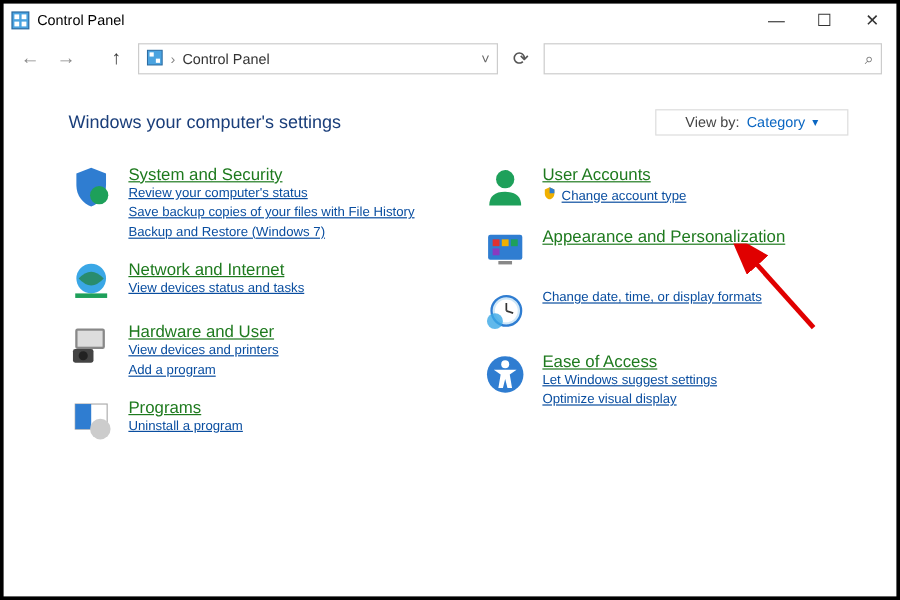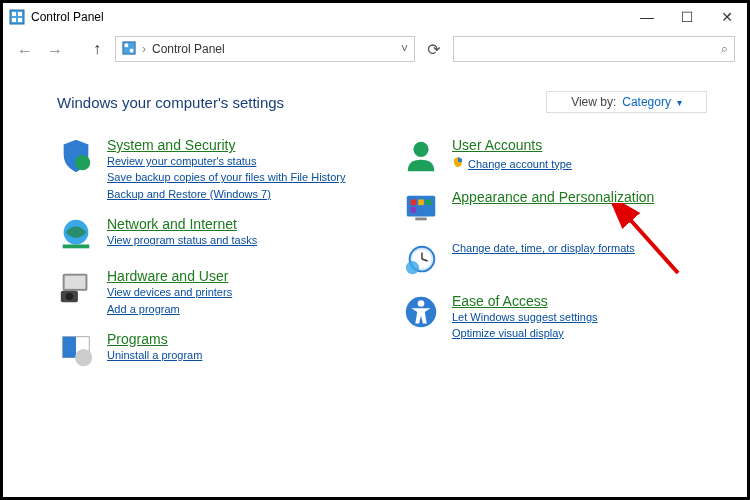--- a/index.html
+++ b/index.html
@@ -122,21 +122,21 @@
       <div class="cat">
         <div class="icon">
           <svg width="38" height="38" viewBox="0 0 40 40">
               <circle cx="20" cy="17" r="13" fill="#3aa7e6"></circle>
               <path d="M9 17 Q20 5 31 17 Q20 29 9 17" fill="#1e7a1e" opacity="0.6"></path>
               <rect x="6" y="30" width="28" height="4" fill="#1ea05a"></rect>
             </svg>
         </div>
         <div class="text">
           <a class="title" href="#">Network and Internet</a>
-          <a class="link" href="#">View program status and tasks</a>
+          <a class="link" href="#">View devices status and tasks</a>
         </div>
       </div>
 
       <div class="cat">
         <div class="icon">
           <svg width="38" height="38" viewBox="0 0 40 40">
               <rect x="6" y="6" width="26" height="18" rx="2" fill="#888"></rect>
               <rect x="8" y="8" width="22" height="14" fill="#ddd"></rect>
               <rect x="4" y="24" width="18" height="12" rx="2" fill="#444"></rect>
               <circle cx="13" cy="30" r="4" fill="#222"></circle>

